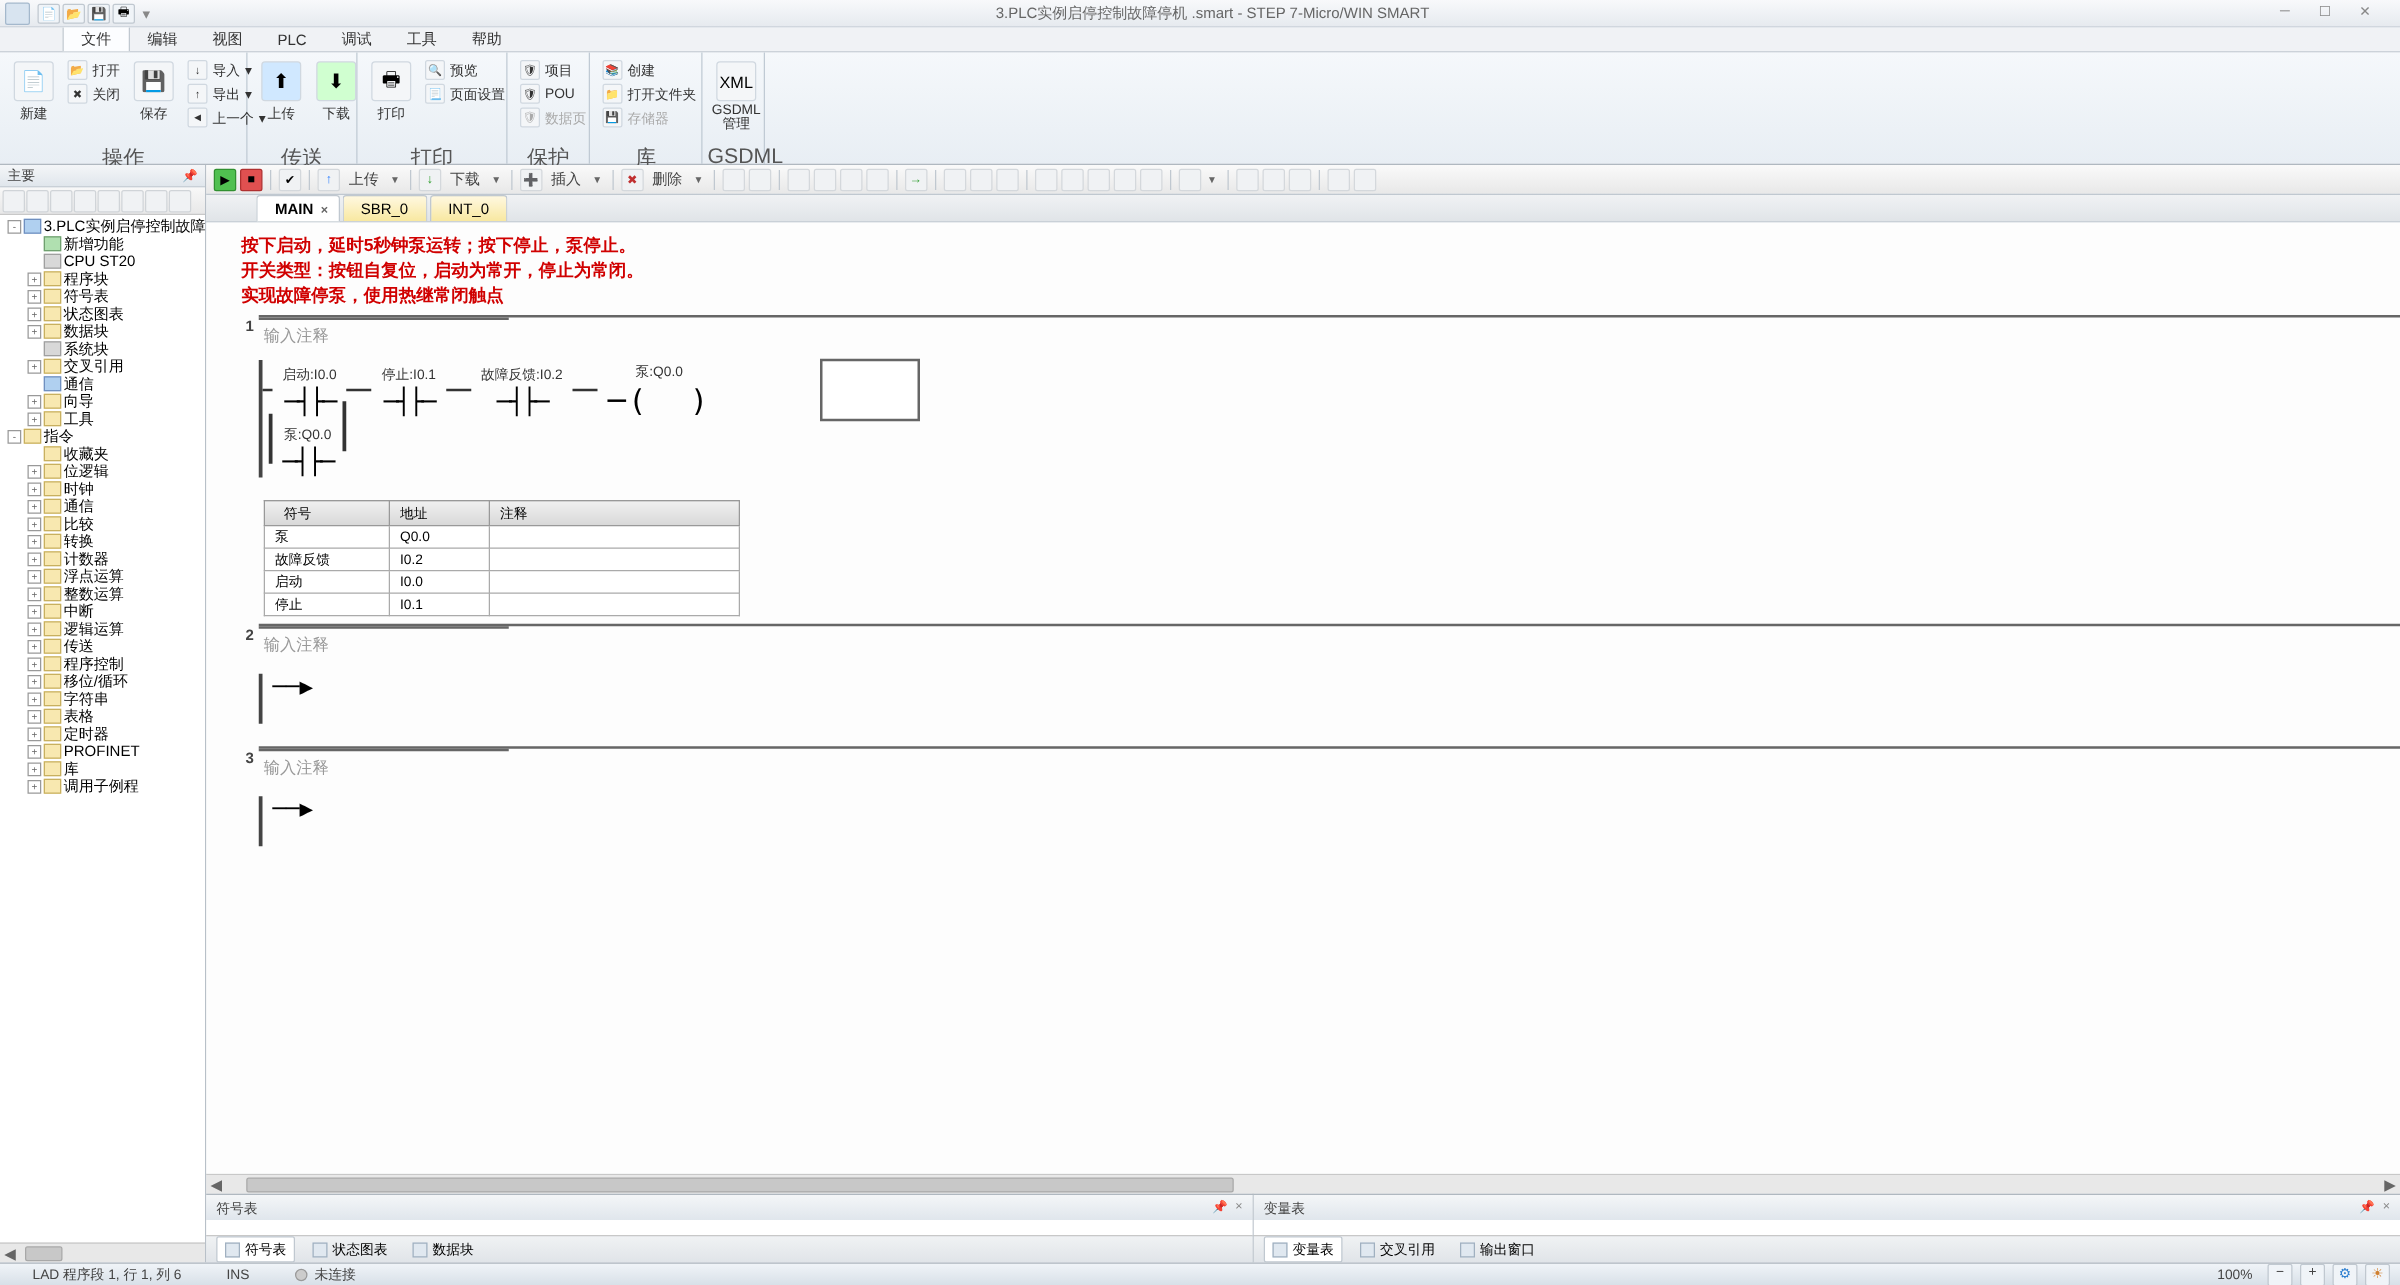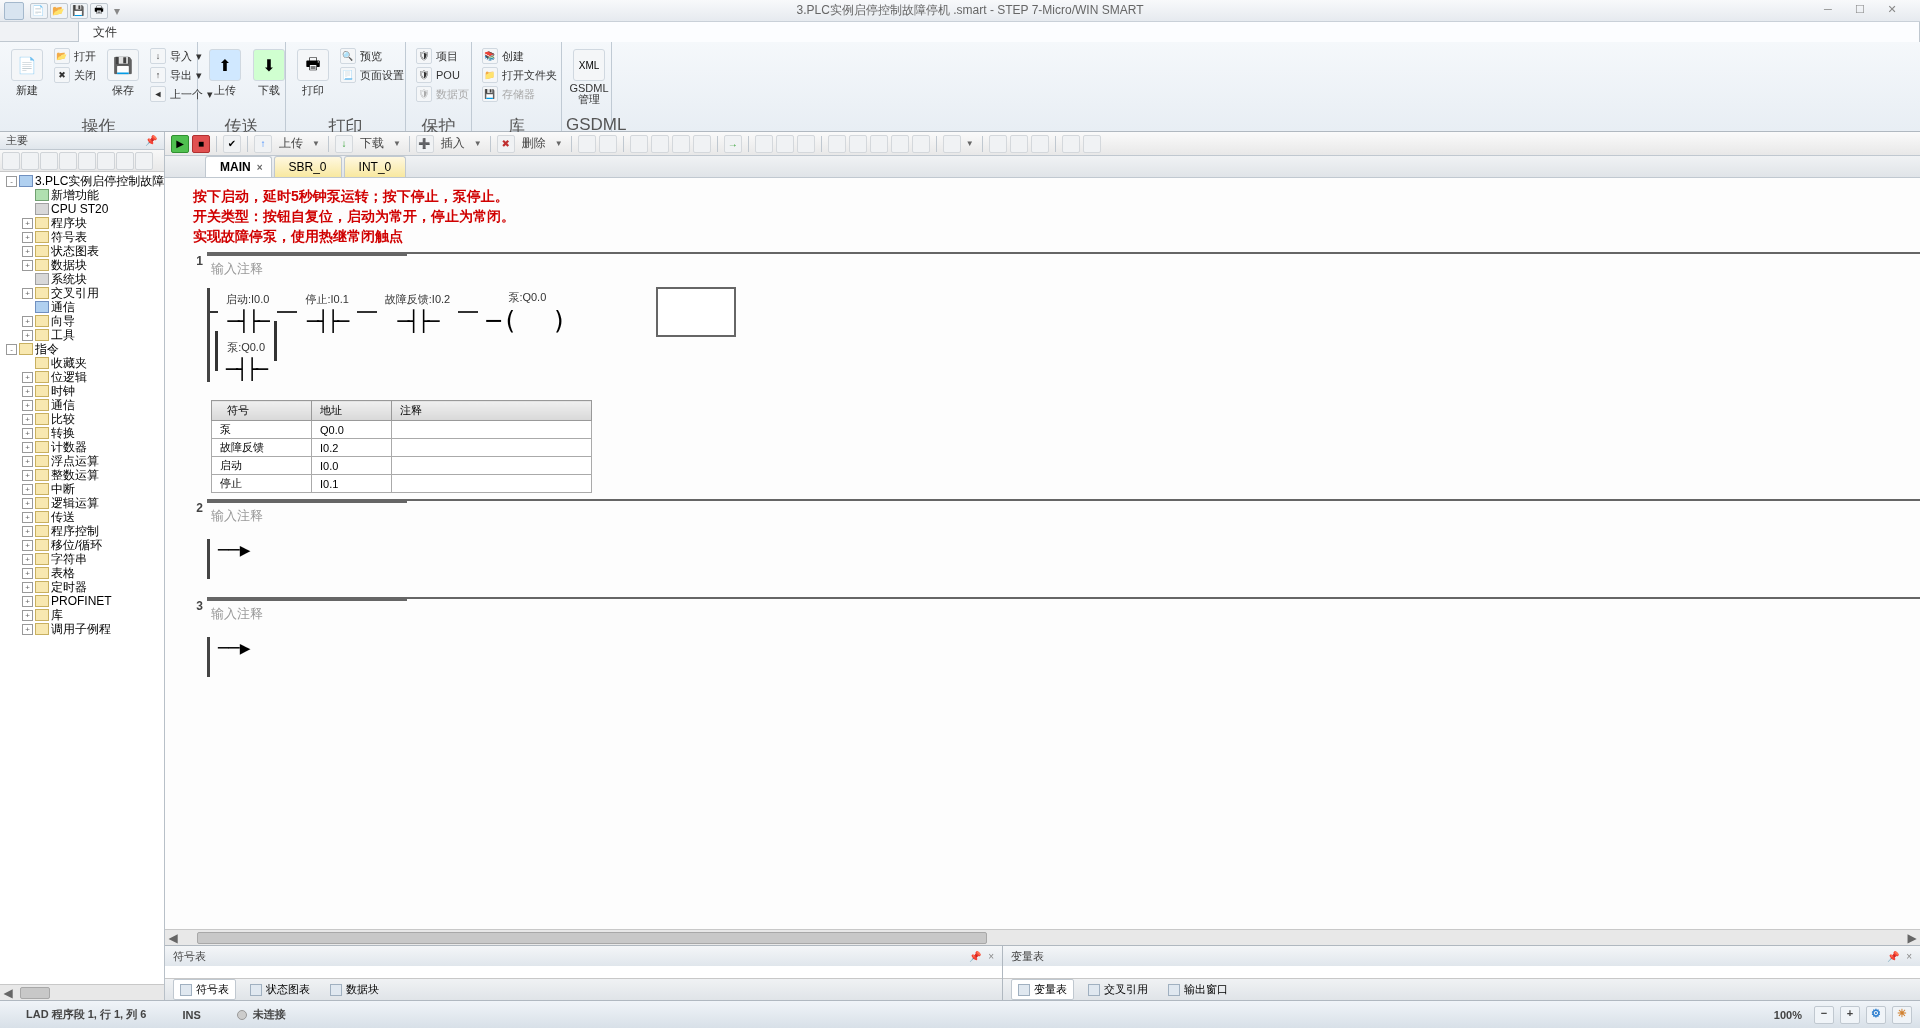--- a/index.html
+++ b/index.html
@@ -9,21 +9,21 @@
 
 .titlebar { height: 22px; background: linear-gradient(#f8f9fb,#e6eaef); display: flex; align-items: center; padding: 0 4px; border-bottom: 1px solid #c9d0d8; }
 .titlebar .logo { width: 20px; height: 18px; background: #d8e4f0; border: 1px solid #a4b8cc; border-radius: 2px; margin-right: 6px; }
 .qat { display: flex; gap: 2px; align-items: center; }
 .qat-icon { width: 18px; height: 16px; background: #f0f4f8; border: 1px solid #c0c8d0; border-radius: 2px; display:flex;align-items:center;justify-content:center;font-size:10px;}
 .title-text { flex: 1; text-align: center; color: #666; }
 .win-controls { display: flex; gap: 8px; padding-right: 12px;}
 .win-btn { width: 24px; height: 16px; color: #888; text-align:center;font-size:11px;}
 
 
-.menubar { height: 20px; background: #f0f2f5; display: flex; align-items: stretch; padding-left: 78px; border-bottom: 1px solid #c0c8d0; flex-direction: column;}
+.menubar { height: 20px; background: #f0f2f5; display: flex; align-items: stretch; padding-left: 50px; border-bottom: 1px solid #c0c8d0;}
 .menu-item { padding: 2px 14px; color: #333; display:flex;align-items:center;}
 .menu-item.active { background: #fcfdff; border-left:1px solid #c0c8d0; border-right:1px solid #c0c8d0; }
 
 
 .ribbon { height: 90px; background: linear-gradient(#f5f8fb,#e8eef4); display: flex; border-bottom: 1px solid #b0b8c0;}
 .ribbon-group { border-right: 1px solid #c0cad4; padding: 2px 4px 0 4px; display: flex; flex-direction: column; }
 .ribbon-group-content { flex: 1; display: flex; align-items: flex-start; gap: 2px; padding:3px 2px;}
 .ribbon-group-label { height: 16px; text-align: center; color: #555; font-size: 17px; }
 .rbtn-lg { display: flex; flex-direction: column; align-items: center; gap: 2px; padding: 2px 6px; min-width: 42px;}
 .rbtn-lg .ricn { width: 32px; height: 32px; background: #f4f6f8; border: 1px solid #d0d8e0; border-radius: 3px; display:flex;align-items:center;justify-content:center;font-size:16px;}
@@ -101,21 +101,21 @@
 .bp-right { flex: 1; }
 .bp-title { height: 20px; background: linear-gradient(#f4f6f8,#e0e6ec); padding: 2px 8px; font-size: 11px; color: #444; display:flex;align-items:center;justify-content:space-between;}
 .bp-ctrl{display:flex;gap:6px;color:#888;font-size:10px;}
 .bp-tabs { height: 22px; background: linear-gradient(#f0f2f4,#e0e4e8); display: flex; align-items: center; gap: 8px; padding: 0 8px; border-top:1px solid #c8c8c8;}
 .bp-tab { display: flex; align-items: center; gap: 4px; font-size: 11px; padding:2px 6px;}
 .bp-tab.active{background:#fff;border:1px solid #c0c8d0;border-radius:2px;}
 .bp-tab .ticn2{width:12px;height:12px;background:#e0e8f0;border:1px solid #a0b0c0;}
 .bp-body{flex:1;background:#fff;}
 
 
-.statusbar { height: 28px; background: linear-gradient(#f0f4f8,#d8e0e8); display: flex; align-items: center; padding: 0 8px; font-size: 11px; color: #444; border-top:1px solid #b0b8c0;font-weight:bold;}
+.statusbar { height: 18px; background: linear-gradient(#f0f4f8,#d8e0e8); display: flex; align-items: center; padding: 0 8px; font-size: 11px; color: #444; border-top:1px solid #b0b8c0;}
 .sb-cell { padding: 0 18px; }
 .sb-dot{display:inline-block;width:10px;height:10px;border-radius:50%;background:#ccc;border:1px solid #999;margin-right:6px;vertical-align:middle;}
 .sb-right { margin-left: auto; display: flex; align-items:center;gap:6px;}
 .sb-zoom{padding:0 6px;}
 .sb-btn{width:20px;height:18px;background:#f0f4f8;border:1px solid #c0c8d0;border-radius:2px;text-align:center;}
 
 .hr-top{position:absolute;left:0;top:0;height:2px;width:200px;background:#666;}
 </style>
 </head>
 <body>
@@ -256,21 +256,21 @@
               <div class="ricn">💾</div>
               <span>存储器</span>
             </div>
         </div>
       </div>
       <div class="ribbon-group-label">库</div>
     </div>
     <div class="ribbon-group" style="width:50px;">
       <div class="ribbon-group-content">
         <div class="rbtn-lg">
-          <div class="ricn" style="font-size:10px;">XML</div>
+          <div class="ricn" style="font-size:13px;">XML</div>
           <div class="rlbl" style="white-space:pre-line;text-align:center;line-height:11px;">GSDML
 管理</div>
         </div>
       </div>
       <div class="ribbon-group-label">GSDML</div>
     </div>
   </div>
 
   <div class="main">
 

